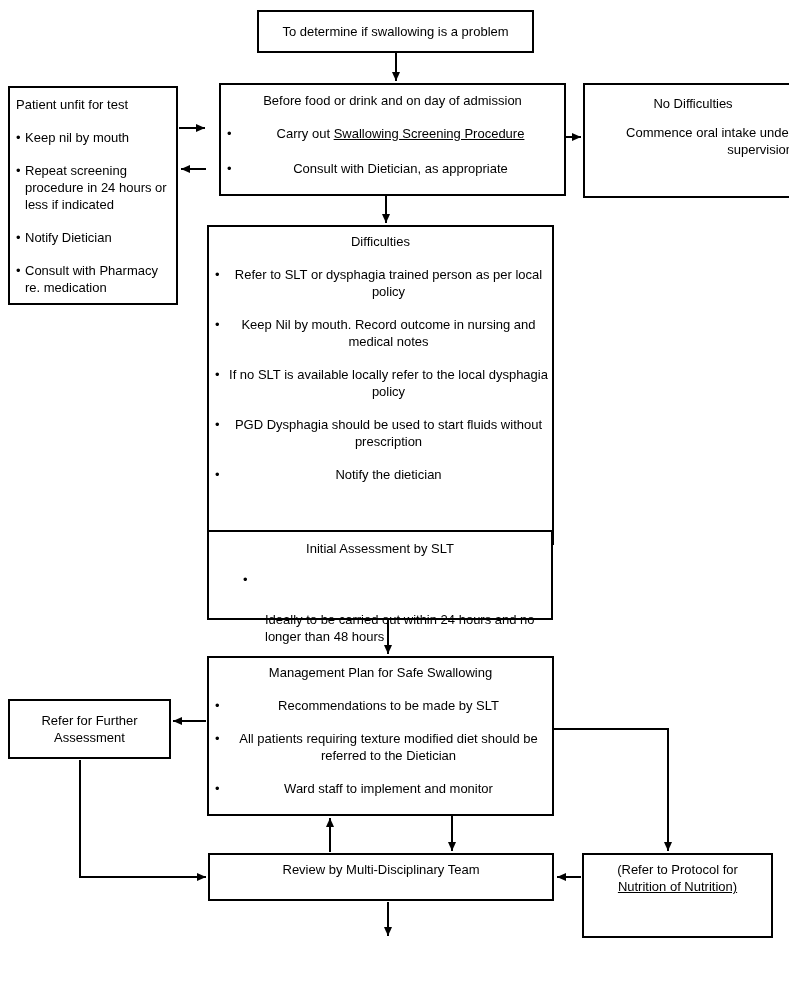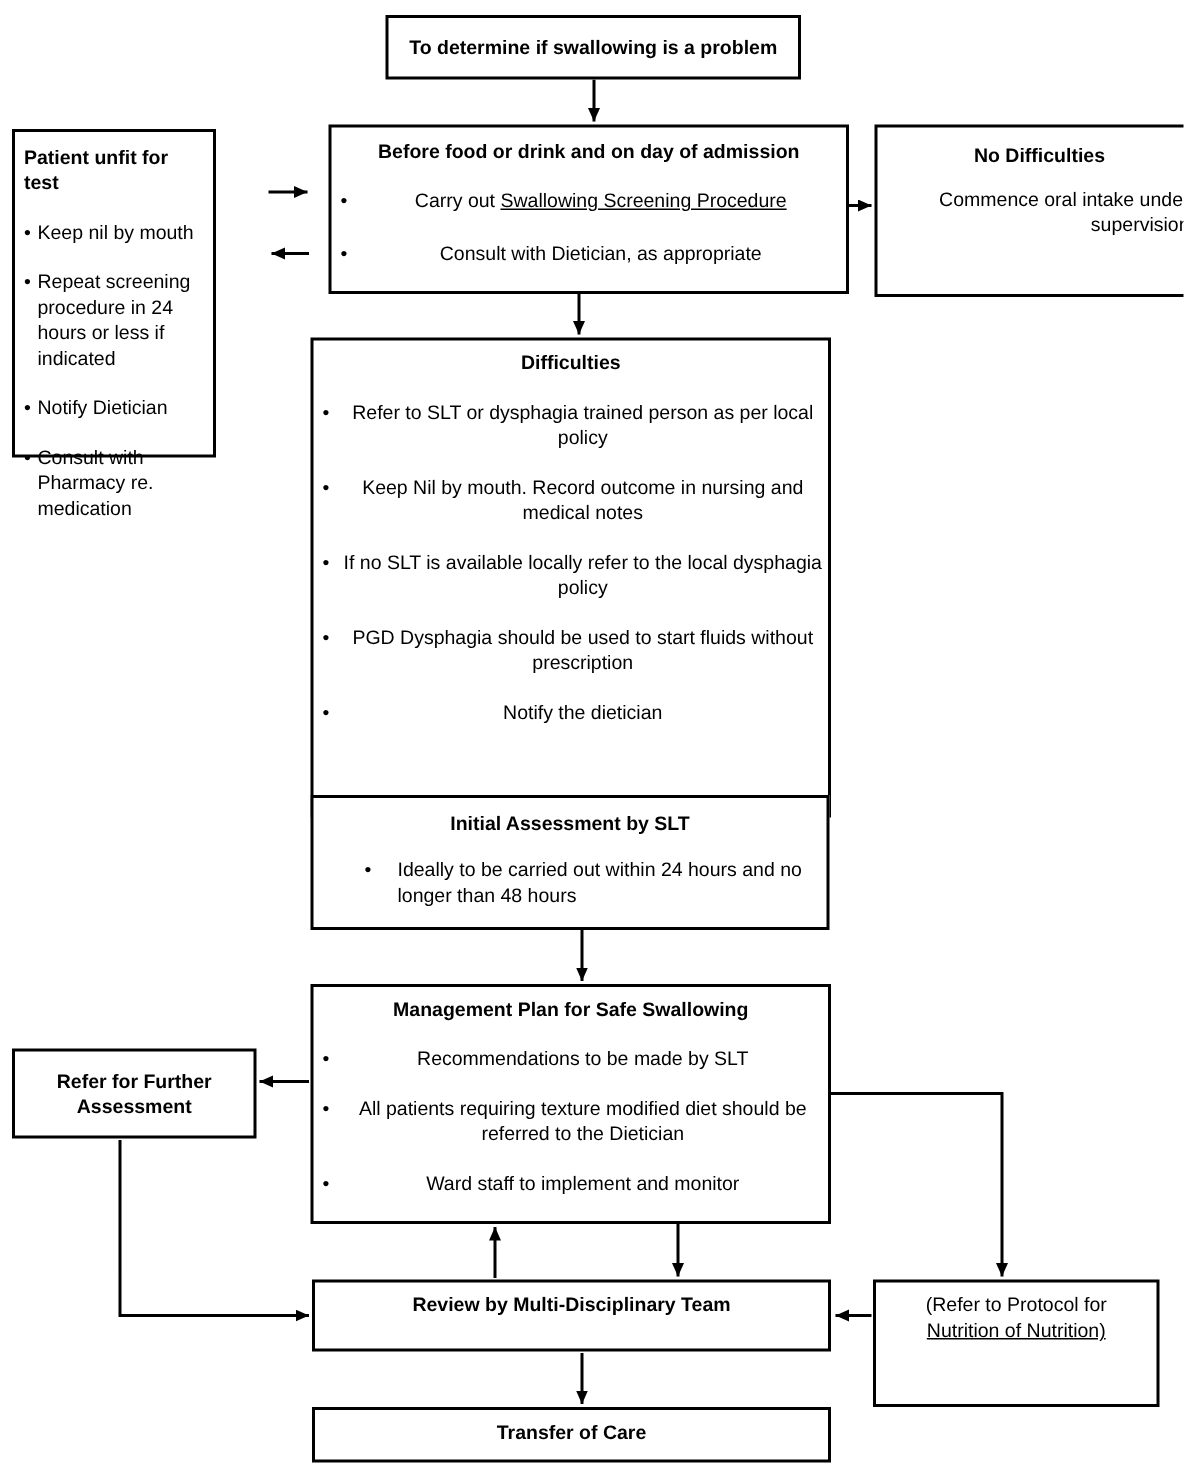--- a/index.html
+++ b/index.html
@@ -3,46 +3,46 @@
 <meta charset="utf-8">
 <style>
   html,body { margin:0; padding:0; background:#ffffff; }
   .canvas {
     position:relative; width:789px; height:987px; background:#ffffff;
     font-family:"Liberation Sans", sans-serif; color:#000000; font-size:13px; line-height:17px;
   }
   .arrows { position:absolute; left:0; top:0; width:789px; height:987px; }
   .ln { stroke:#000; stroke-width:2; fill:none; }
   .box { position:absolute; border:2px solid #000; background:#fff; box-sizing:border-box; }
-  .title { font-weight:bold; text-align:center; }
+  .title { font-weight:normal; text-align:center; }
   
   .b-start    { left:257px; top:10px;  width:277px; height:43px; display:flex; align-items:center; justify-content:center; }
   .b-before   { left:207px; top:83px;  width:347px; height:113px; padding-top:7px;margin-left:12px; }
-  .b-unfit    { left:8px;   top:86px;  width:136px; height:219px; padding:8px 4px 8px 6px; }
+  .b-unfit    { left:8px;   top:86px;  width:170px; height:219px; padding:8px 4px 8px 6px; }
   .b-nodiff   { left:583px; top:83px;  width:220px; height:115px; padding:10px 8px 0 8px; text-align:center; }
   .b-diff     { left:207px; top:225px; width:347px; height:320px; padding-top:6px; }
   .b-initial  { left:207px; top:530px; width:346px; height:90px;  padding-top:8px; }
   .b-mgmt     { left:207px; top:656px; width:347px; height:160px; padding-top:6px; }
   .b-further  { left:8px;   top:699px; width:163px; height:60px;  display:flex; align-items:center; justify-content:center; text-align:center; }
   .b-review   { left:208px; top:853px; width:346px; height:48px;  padding-top:6px; }
   .b-dietician{ left:582px; top:853px; width:191px; height:85px;  padding-top:6px; text-align:center; }
   .b-transfer { left:208px; top:938px; width:346px; height:37px;  padding-top:6px; }
   
   .crow { display:flex; margin-top:16px; padding-left:6px; }
   .crow .bul { width:10px; flex:none; }
   .crow .ct  { flex:1; text-align:center; }
   .mt18 { margin-top:18px; }
   
   .prow { display:flex; margin-top:16px; }
   .prow .bul { width:9px; flex:none; }
   .prow .pt  { flex:1; }
   
   .irow { display:flex; margin-top:14px; padding-left:34px; }
   .irow .bul { width:22px; flex:none; }
-  .irow .it  { flex:1; padding-right:6px; }
+  .irow .it  { flex:1; padding-right:6px;margin-top:40px; }
   .u { text-decoration:underline; }
   .body-center { margin-top:12px; text-align:right; }
 </style>
 </head>
 <body>
 
 <div class="canvas">
 
   <svg class="arrows" viewBox="0 0 789 987">
     <defs>
@@ -163,17 +163,14 @@
 
   <div class="box b-further">
     <div class="title">Refer for Further Assessment</div>
   </div>
 
   <div class="box b-dietician">
     <div>(Refer to Protocol for</div>
     <div class="u">Nutrition of Nutrition)</div>
   </div>
 
-  <div class="box b-transfer">
-    <div class="title">Transfer of Care</div>
-  </div>
 
 </div>
 
 </body></html>

